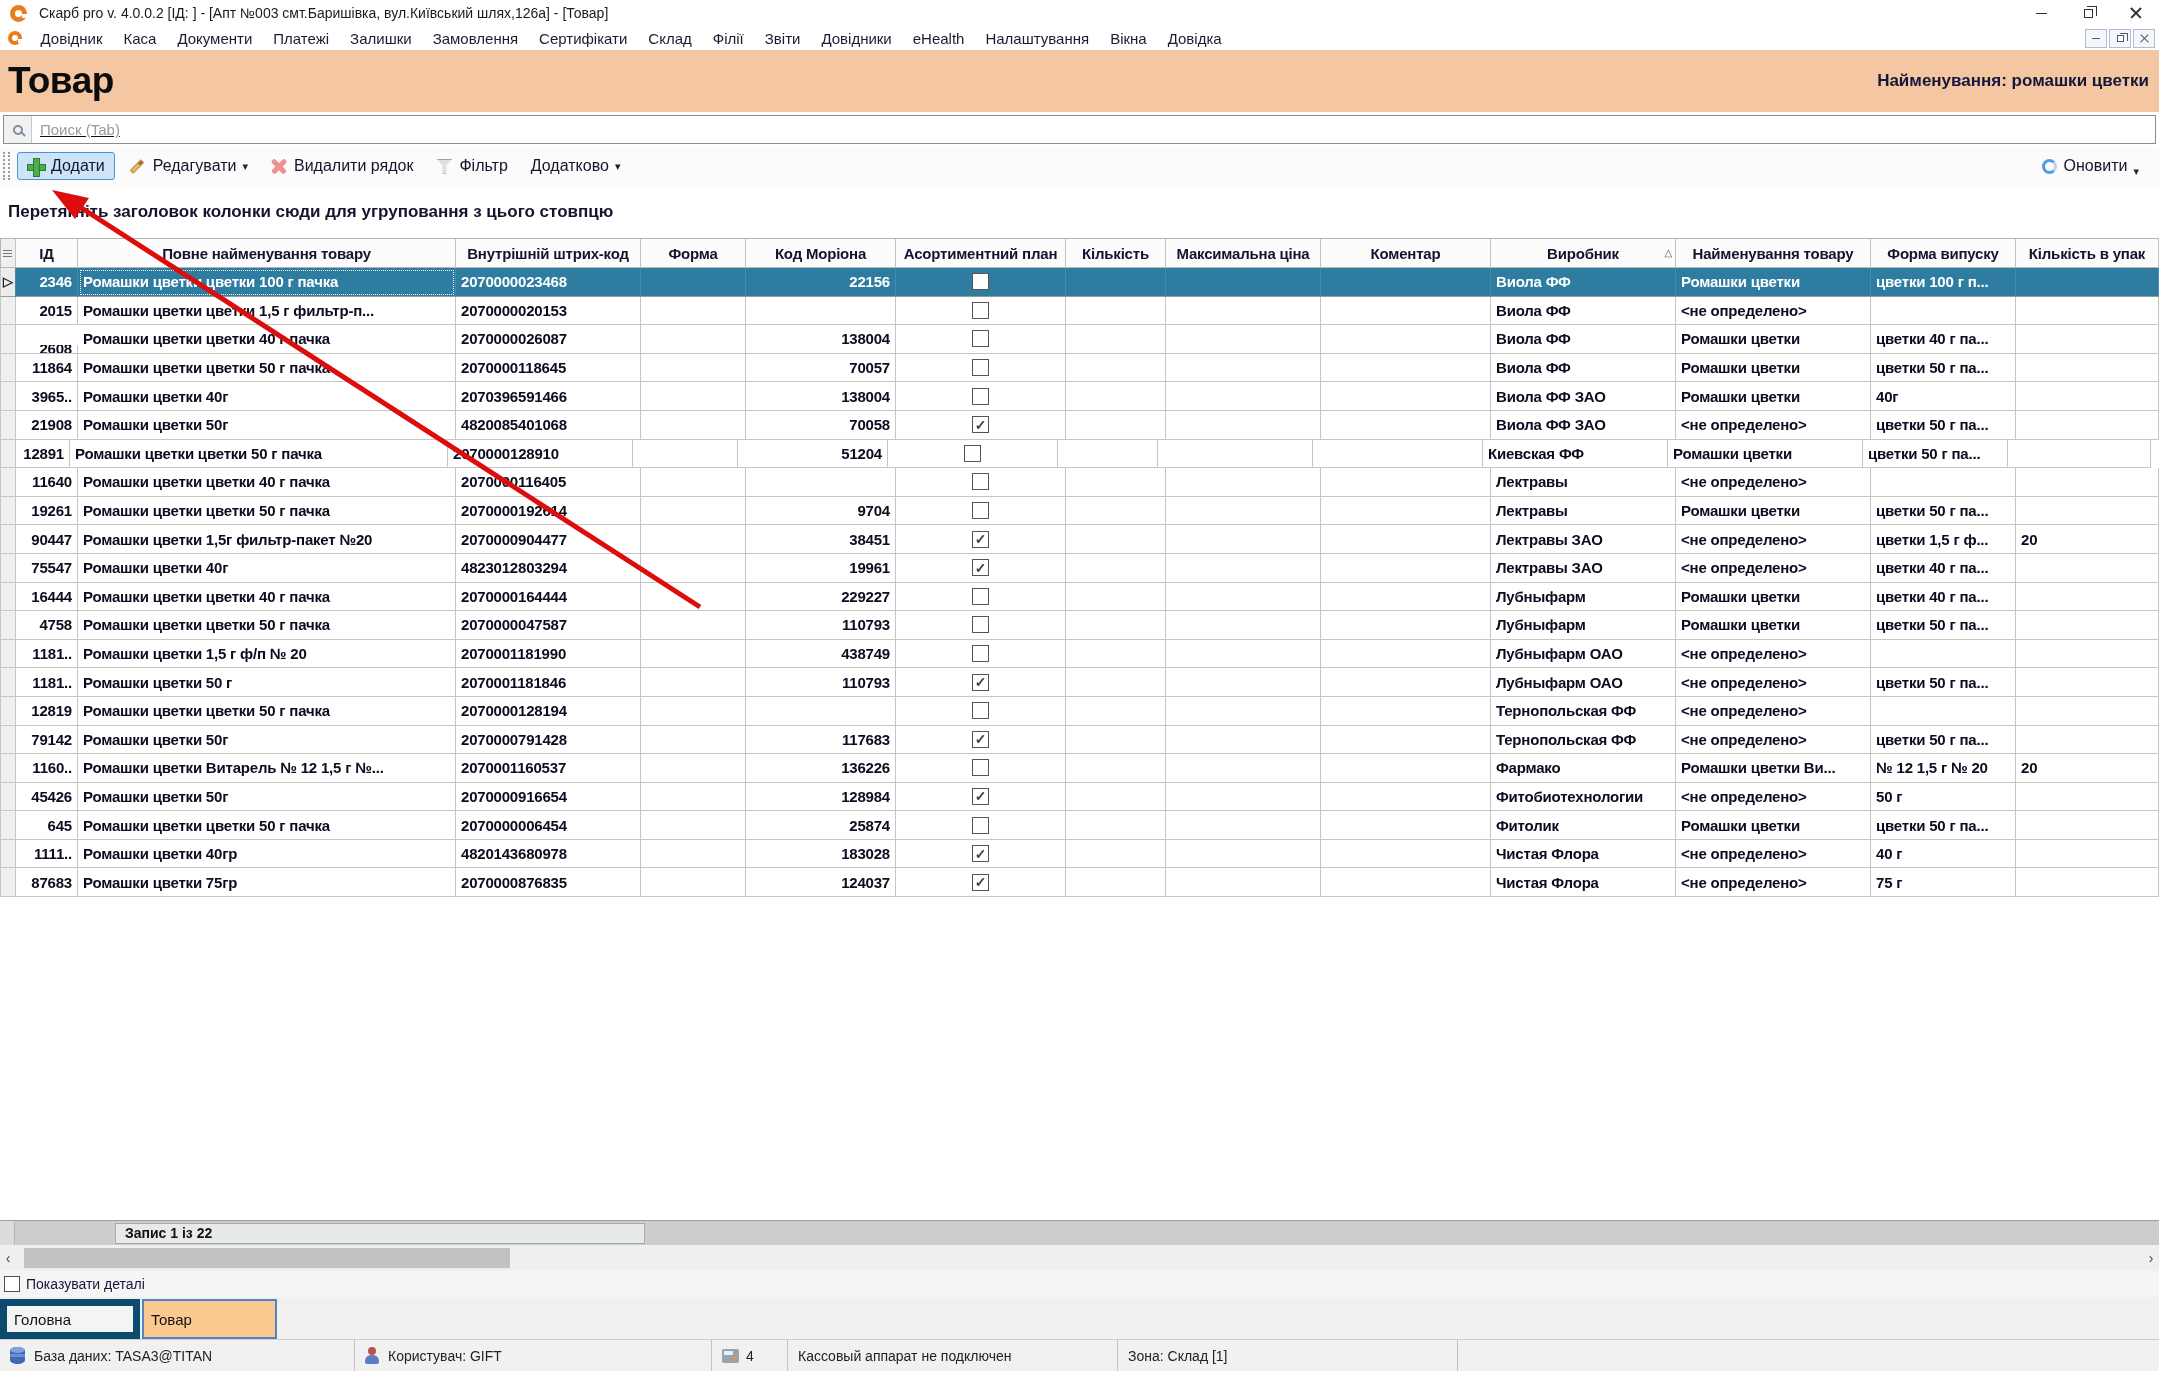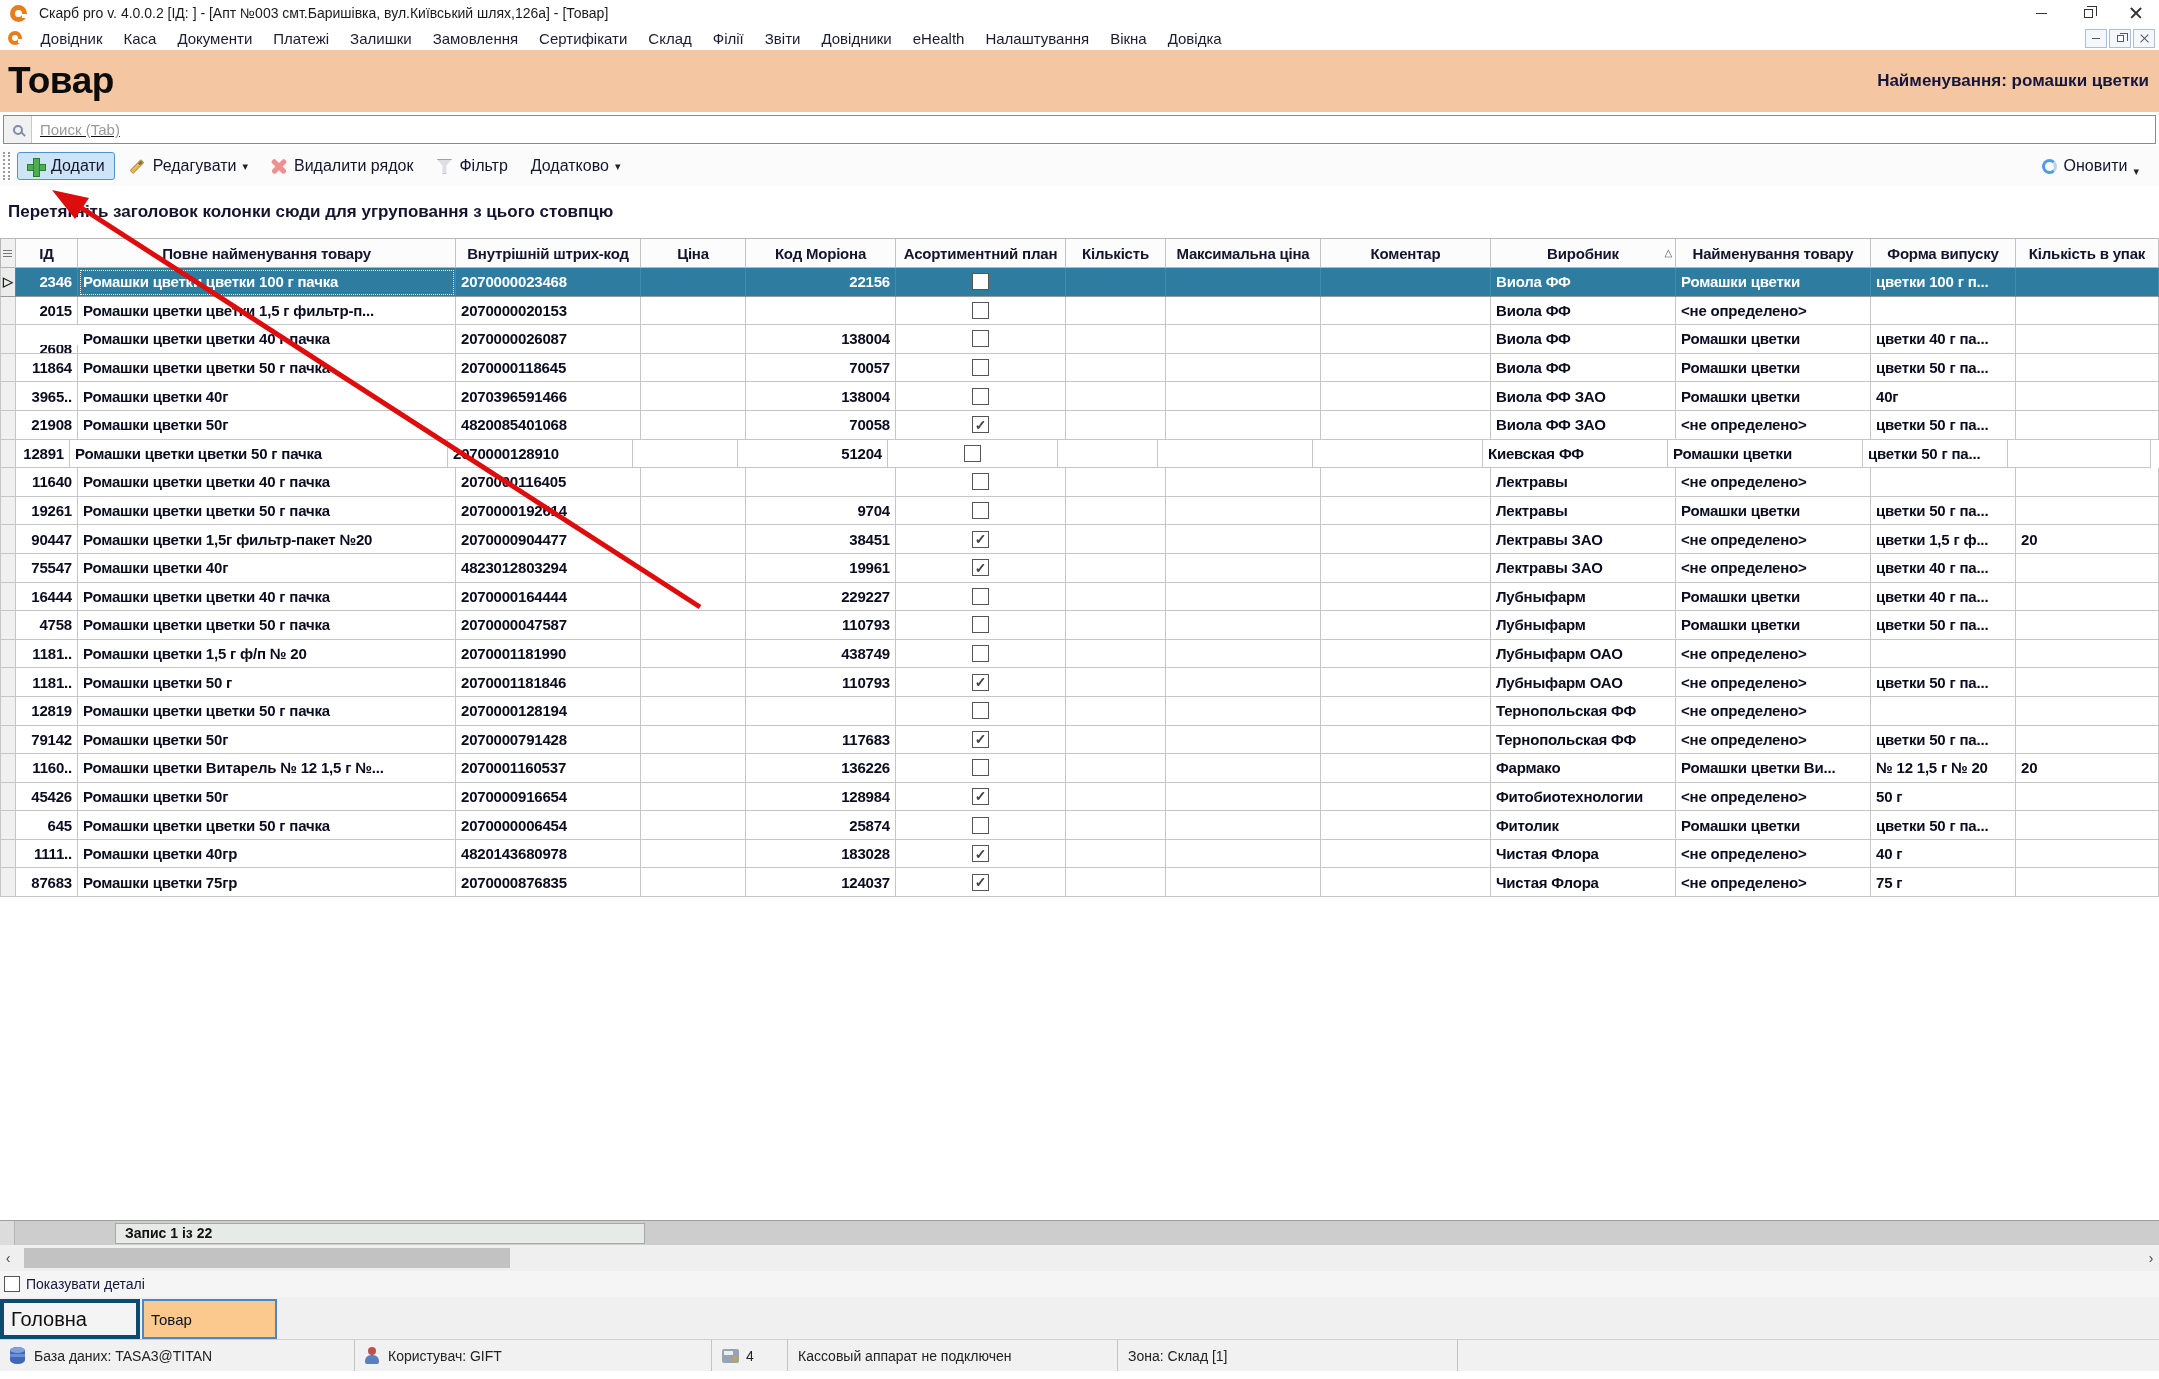--- a/index.html
+++ b/index.html
@@ -96,21 +96,21 @@
   .record-panel{margin-left:100px;width:530px;height:21px;background:#e7ebe7;border:1px solid #a8a8a8;display:flex;align-items:center;padding-left:9px;font-size:14px;font-weight:bold;color:#111;}
   .hscroll{height:26px;background:#efefef;position:relative;}
   .hs-arrow{position:absolute;top:0;width:16px;height:100%;display:flex;align-items:center;justify-content:center;font-size:14px;color:#444;}
   .hs-left{left:0;}
   .hs-right{right:0;}
   .hs-thumb{position:absolute;left:24px;top:3px;width:486px;height:20px;background:#c2c2c2;}
   .details-row{height:26px;display:flex;align-items:center;background:#f5f5f5;padding-left:4px;}
   .details-cb{width:16px;height:16px;border:1px solid #555;background:#fff;margin-right:6px;flex:0 0 auto;}
   .details-label{font-size:14px;color:#16163c;}
   .tabsbar{height:42px;background:#f0f0f0;display:flex;align-items:stretch;padding-top:2px;}
-  .tab{width:140px;display:flex;align-items:center;padding-left:7px;font-size:20px;color:#111;background:#f4f4f4;border:4px solid #0c4a6e;margin-right:2px;}
+  .tab{width:140px;display:flex;align-items:center;padding-left:7px;font-size:15px;color:#111;background:#f4f4f4;border:7px solid #0c4a6e;margin-right:2px;}
   .tab.active{width:135px;background:#fbc98e;border:2px solid #4a86c8;font-size:15px;}
   .statusbar{height:32px;background:#f1f1f1;border-top:1px solid #cfcfcf;display:flex;align-items:stretch;font-size:14px;color:#222;}
   .sb-panel{display:flex;align-items:center;border-right:1px solid #c3c3c3;padding-left:10px;white-space:nowrap;overflow:hidden;}
   .sb-p1{width:355px;}
   .sb-p2{width:357px;}
   .sb-p3{width:76px;}
   .sb-p4{width:330px;}
   .sb-p5{width:340px;}
   .sb-rest{flex:1;border-right:none;}
   .icon-db{width:15px;height:17px;background:#3f68b8;border-radius:7px/4px;position:relative;margin-right:9px;flex:0 0 auto;}
@@ -233,21 +233,21 @@
       <div class="gh" style="width: 62px;">
         <span>ІД</span>
       </div>
       <div class="gh" style="width: 378px;">
         <span>Повне найменування товару</span>
       </div>
       <div class="gh" style="width: 185px;">
         <span>Внутрішній штрих-код</span>
       </div>
       <div class="gh" style="width: 105px;">
-        <span>Ціна</span>
+        <span>Форма</span>
       </div>
       <div class="gh" style="width: 150px;">
         <span>Код Моріона</span>
       </div>
       <div class="gh" style="width: 170px;">
         <span>Асортиментний план</span>
       </div>
       <div class="gh" style="width: 100px;">
         <span>Кількість</span>
       </div>

